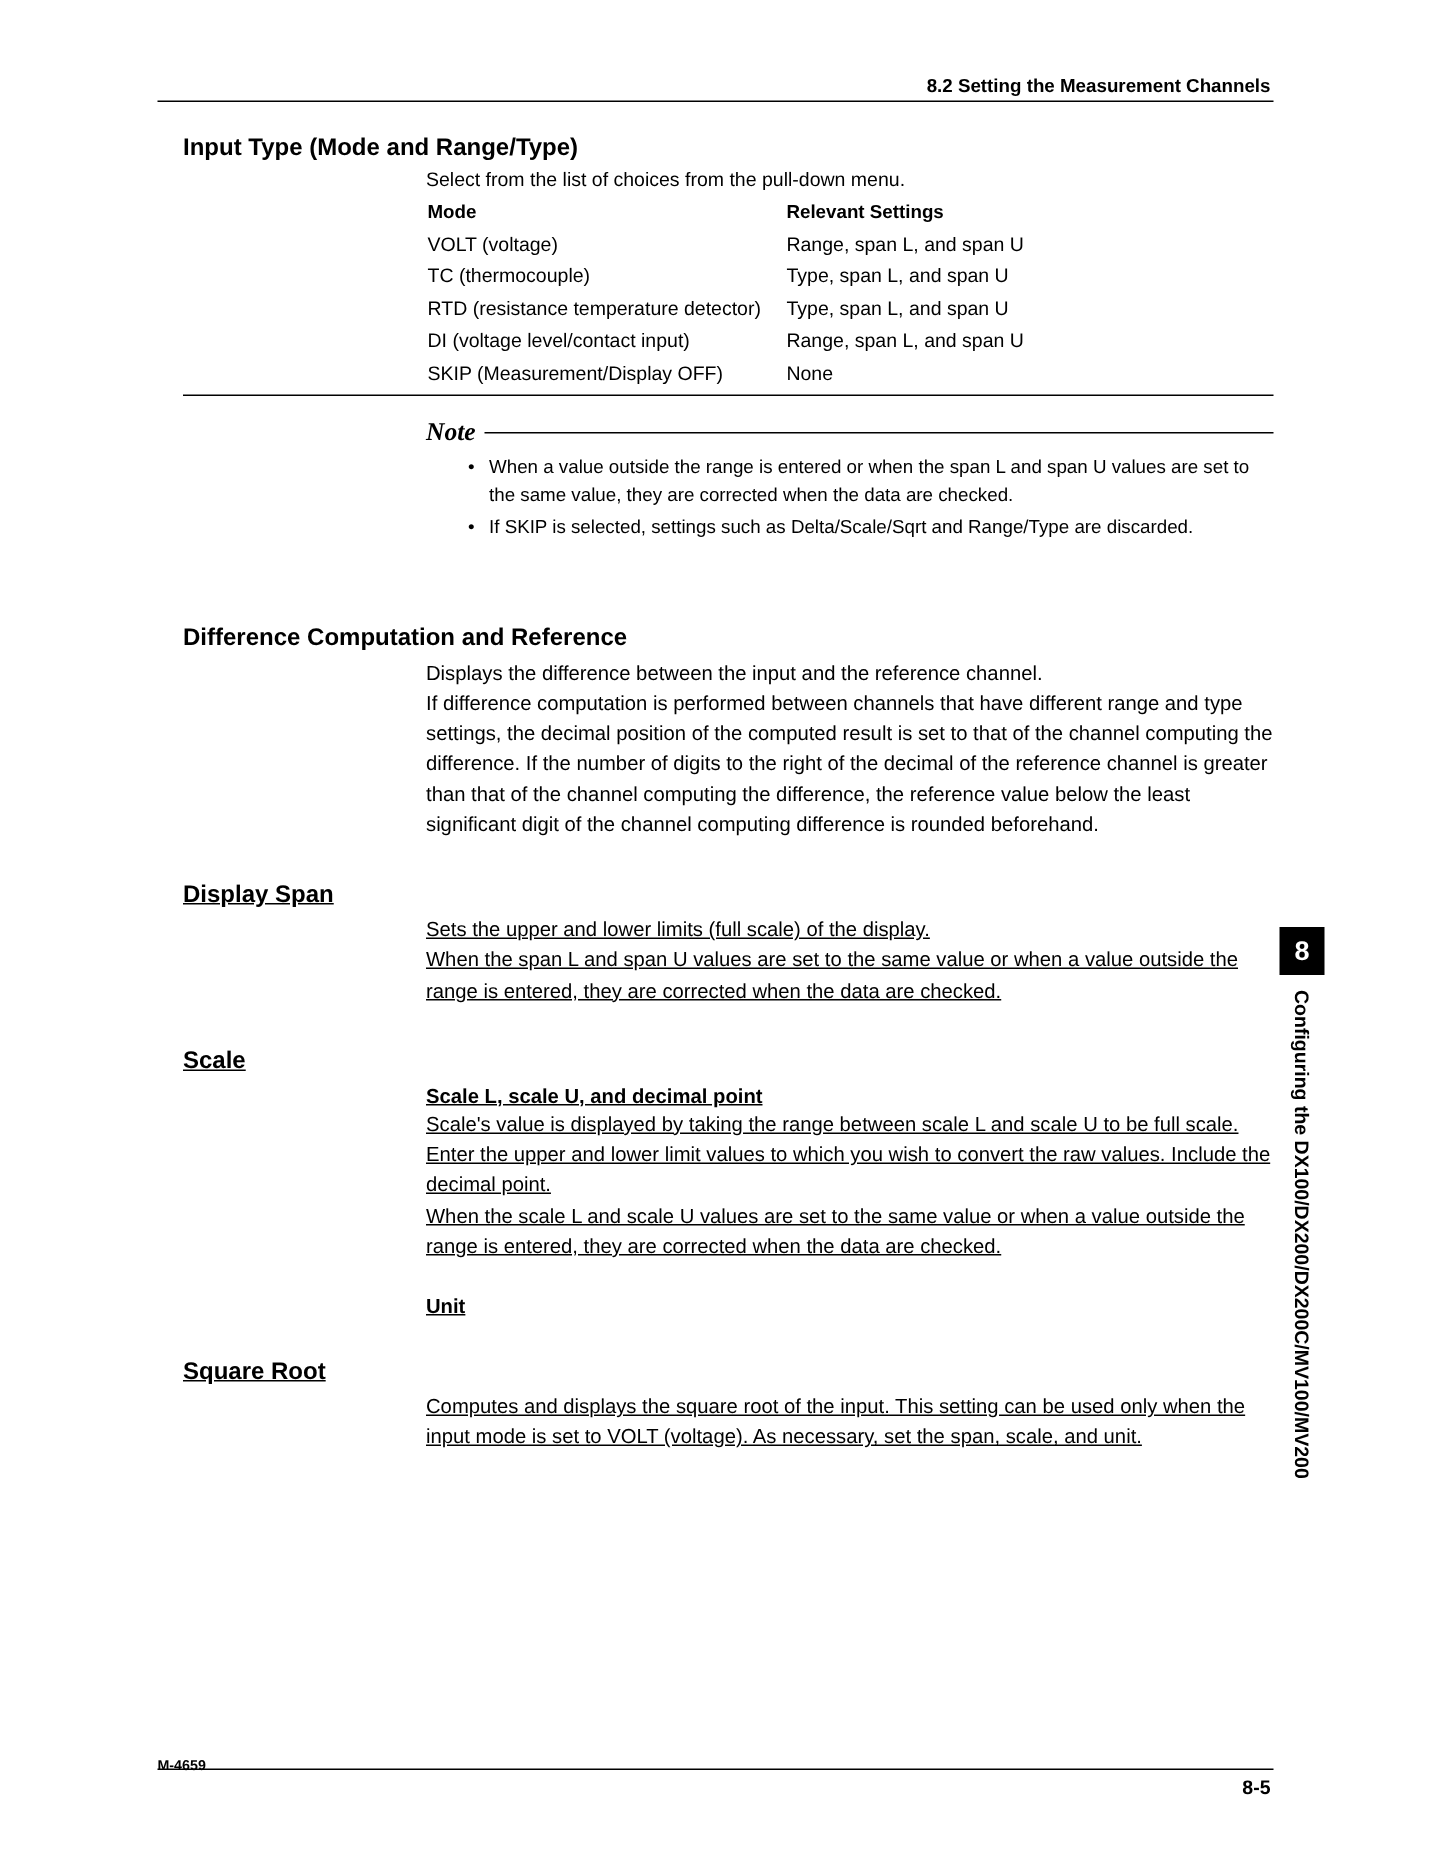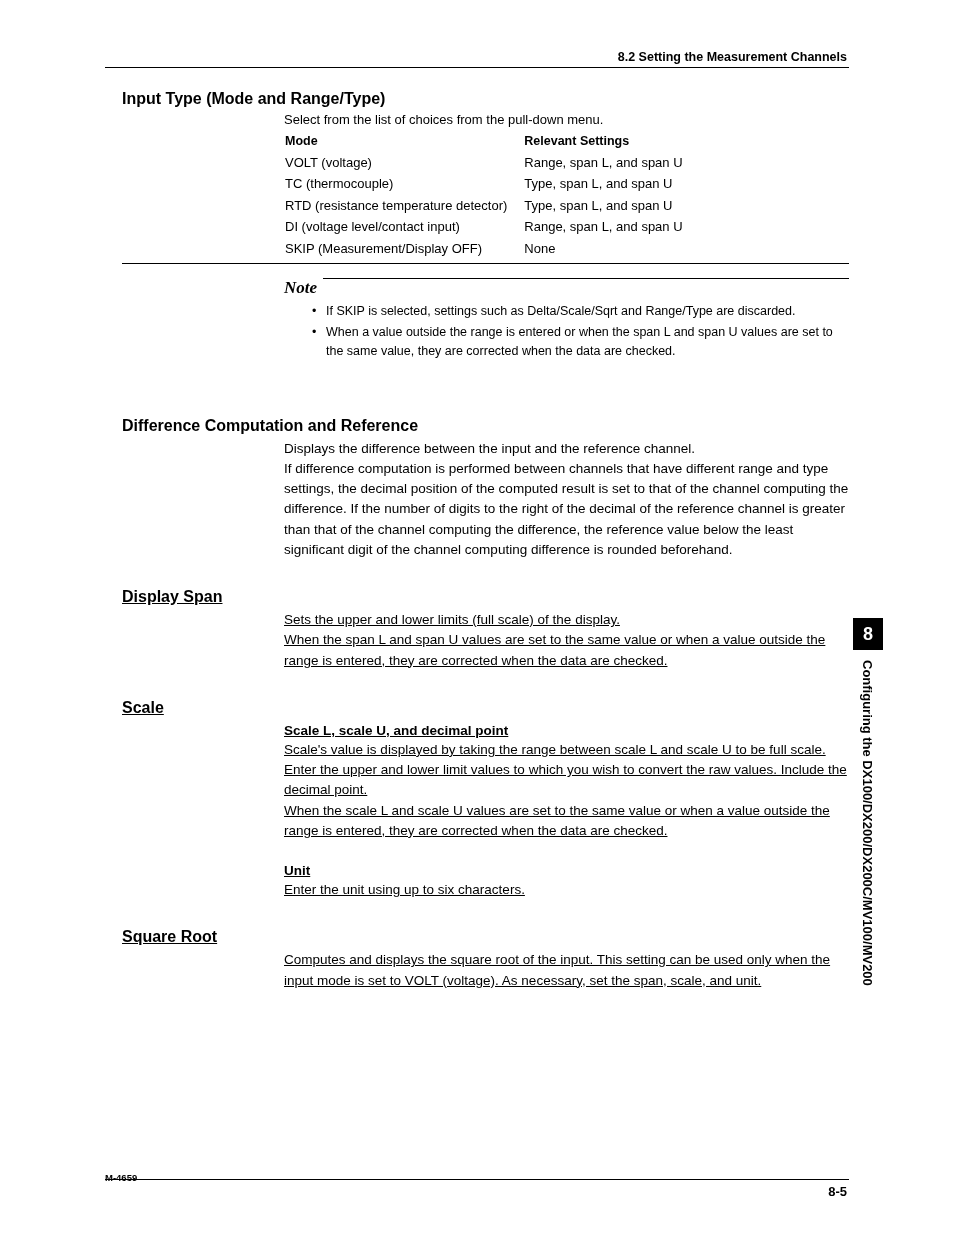--- a/index.html
+++ b/index.html
@@ -69,21 +69,21 @@
   }
   .rule-after-table {
     border-top: 1px solid #000;
     margin-top: 4px;
   }
   .note-block {
     margin-top: 14px;
   }
   .note-head-row {
     display: flex;
-    align-items: flex-start;
+    align-items: center;
   }
   .note-label {
     font-style: italic;
     font-weight: bold;
     font-family: "Times New Roman", Times, serif;
     font-size: 17px;
     padding-right: 6px;
   }
   .note-rule {
     flex: 1;
@@ -221,22 +221,22 @@
         </table>
     </div>
     <div class="rule-after-table"></div>
 
     <div class="indent note-block">
       <div class="note-head-row">
         <span class="note-label">Note</span>
         <span class="note-rule"></span>
       </div>
       <ul class="note-list">
+        <li>When a value outside the range is entered or when the span L and span U values are set to the same value, they are corrected when the data are checked.</li>
         <li>If SKIP is selected, settings such as Delta/Scale/Sqrt and Range/Type are discarded.</li>
-        <li>When a value outside the range is entered or when the span L and span U values are set to the same value, they are corrected when the data are checked.</li>
       </ul>
     </div>
 
     <div class="block">
       <h2 class="section">Difference Computation and Reference</h2>
       <div class="indent">
         <div class="para">Displays the difference between the input and the reference channel.</div>
         <div class="para">If difference computation is performed between channels that have different range and type settings, the decimal position of the computed result is set to that of the channel computing the difference.  If the number of digits to the right of the decimal of the reference channel is greater than that of the channel computing the difference, the reference value below the least significant digit of the channel computing difference is rounded beforehand.</div>
       </div>
     </div>
@@ -249,21 +249,20 @@
       </div>
     </div>
 
     <div class="block-tight">
       <h2 class="section">Scale</h2>
       <div class="indent">
         <div class="subhead" style="margin-top:6px">Scale L, scale U, and decimal point</div>
         <div class="para">Scale's value is displayed by taking the range between scale L and scale U to be full scale.  Enter the upper and lower limit values to which you wish to convert the raw values.  Include the decimal point.</div>
         <div class="para">When the scale L and scale U values are set to the same value or when a value outside the range is entered, they are corrected when the data are checked.</div>
         <div class="subhead" style="margin-top:22px">Unit</div>
-        <div class="para">Enter the unit using up to six characters.</div>
       </div>
     </div>
 
     <div class="block-tight">
       <h2 class="section">Square Root</h2>
       <div class="indent">
         <div class="para">Computes and displays the square root of the input.  This setting can be used only when the input mode is set to VOLT (voltage).  As necessary, set the span, scale, and unit.</div>
       </div>
     </div>
 

